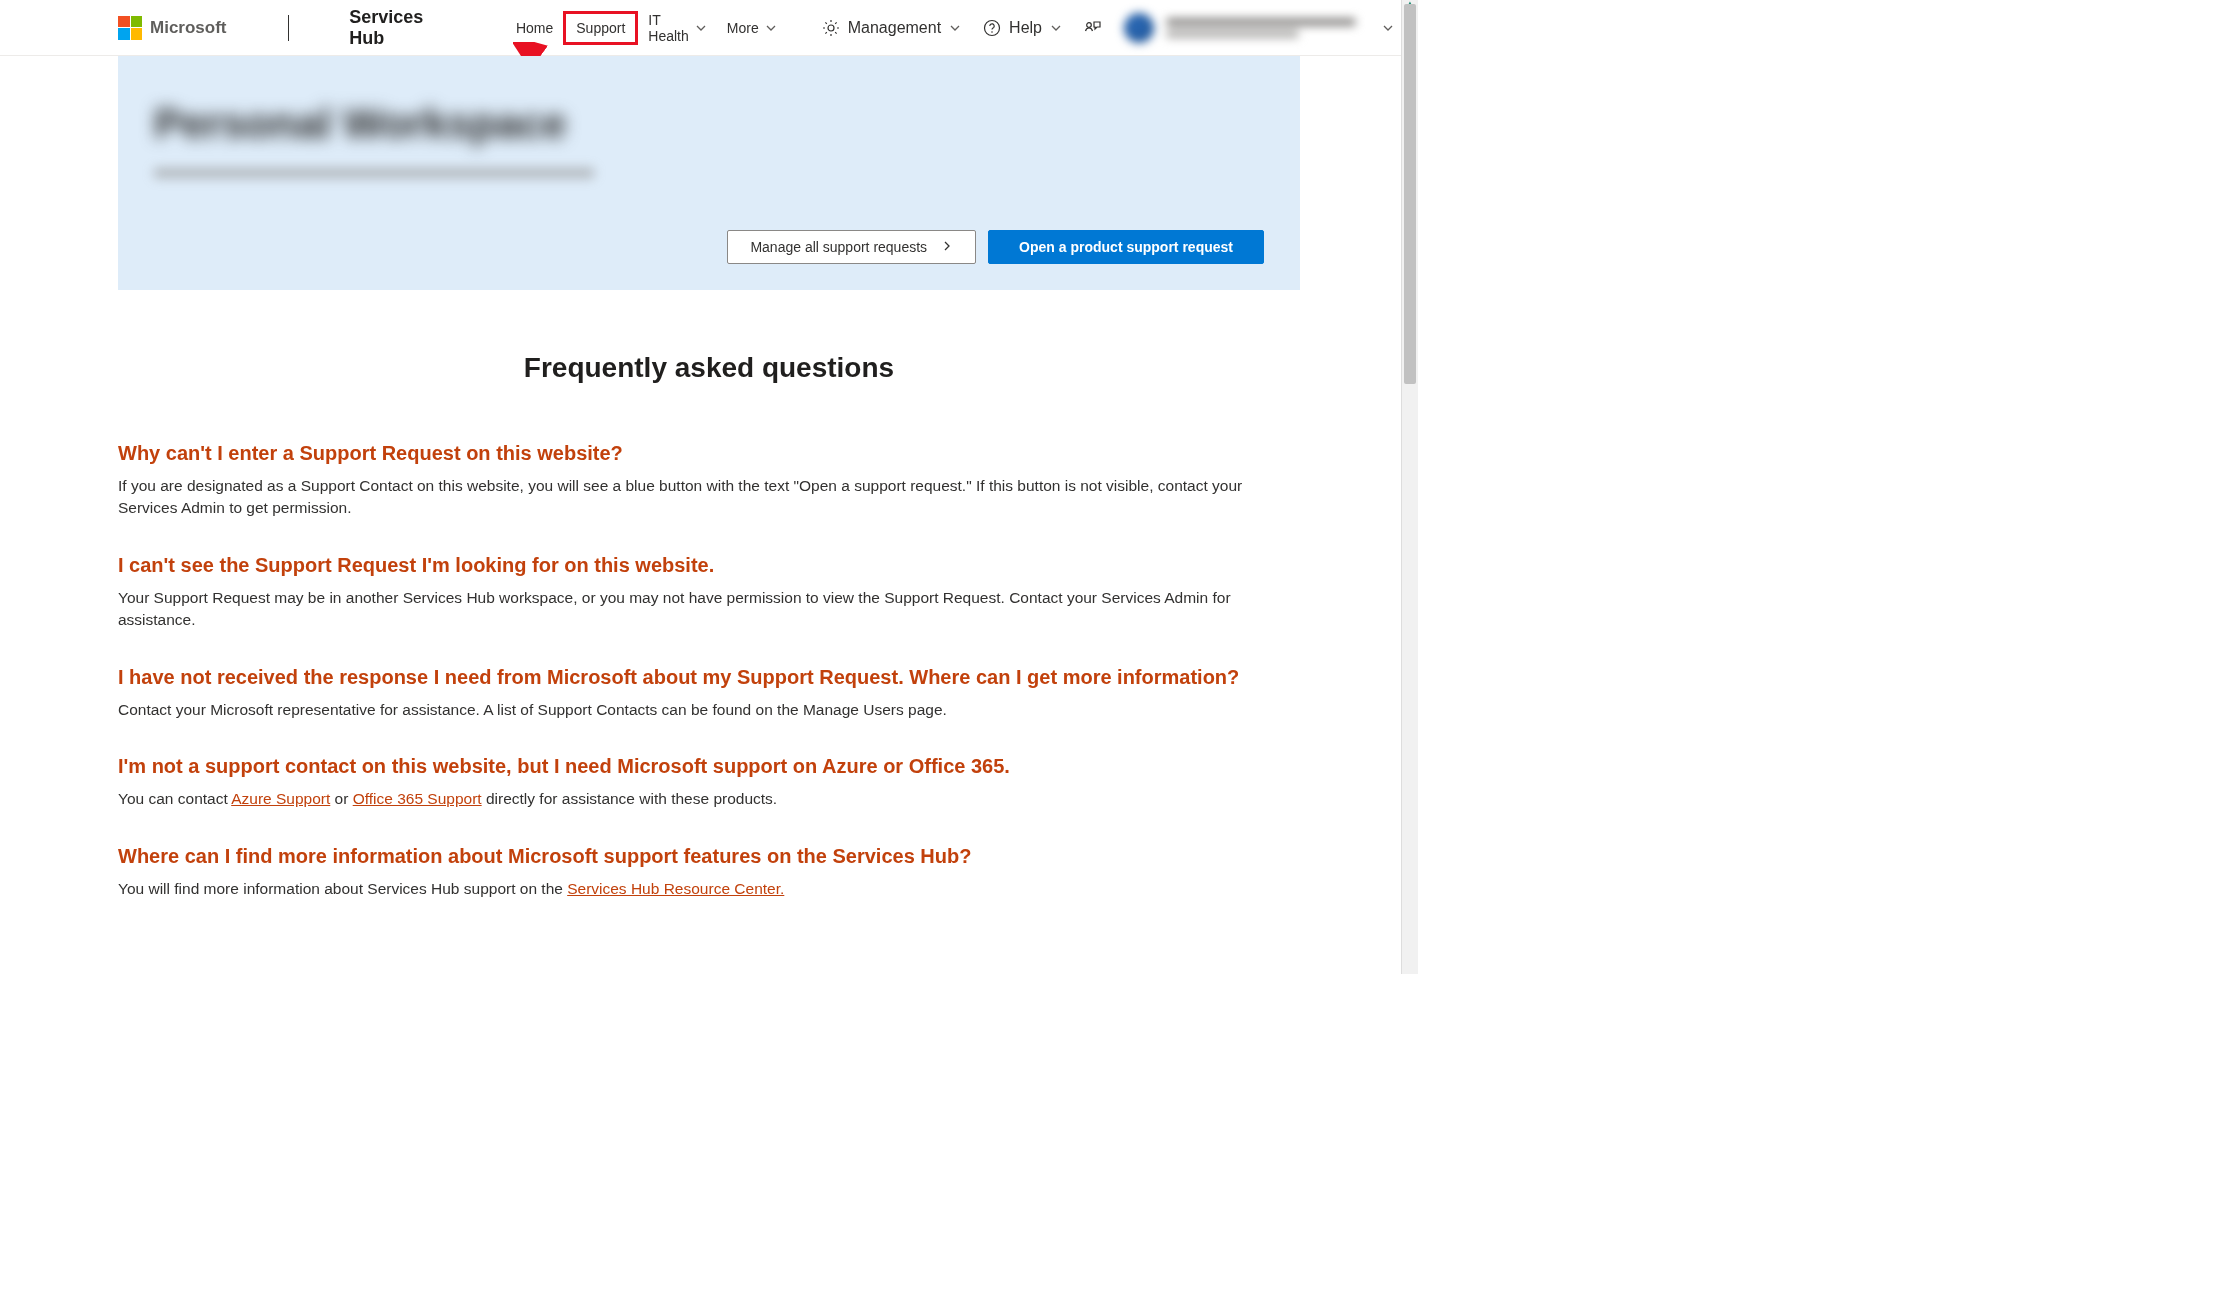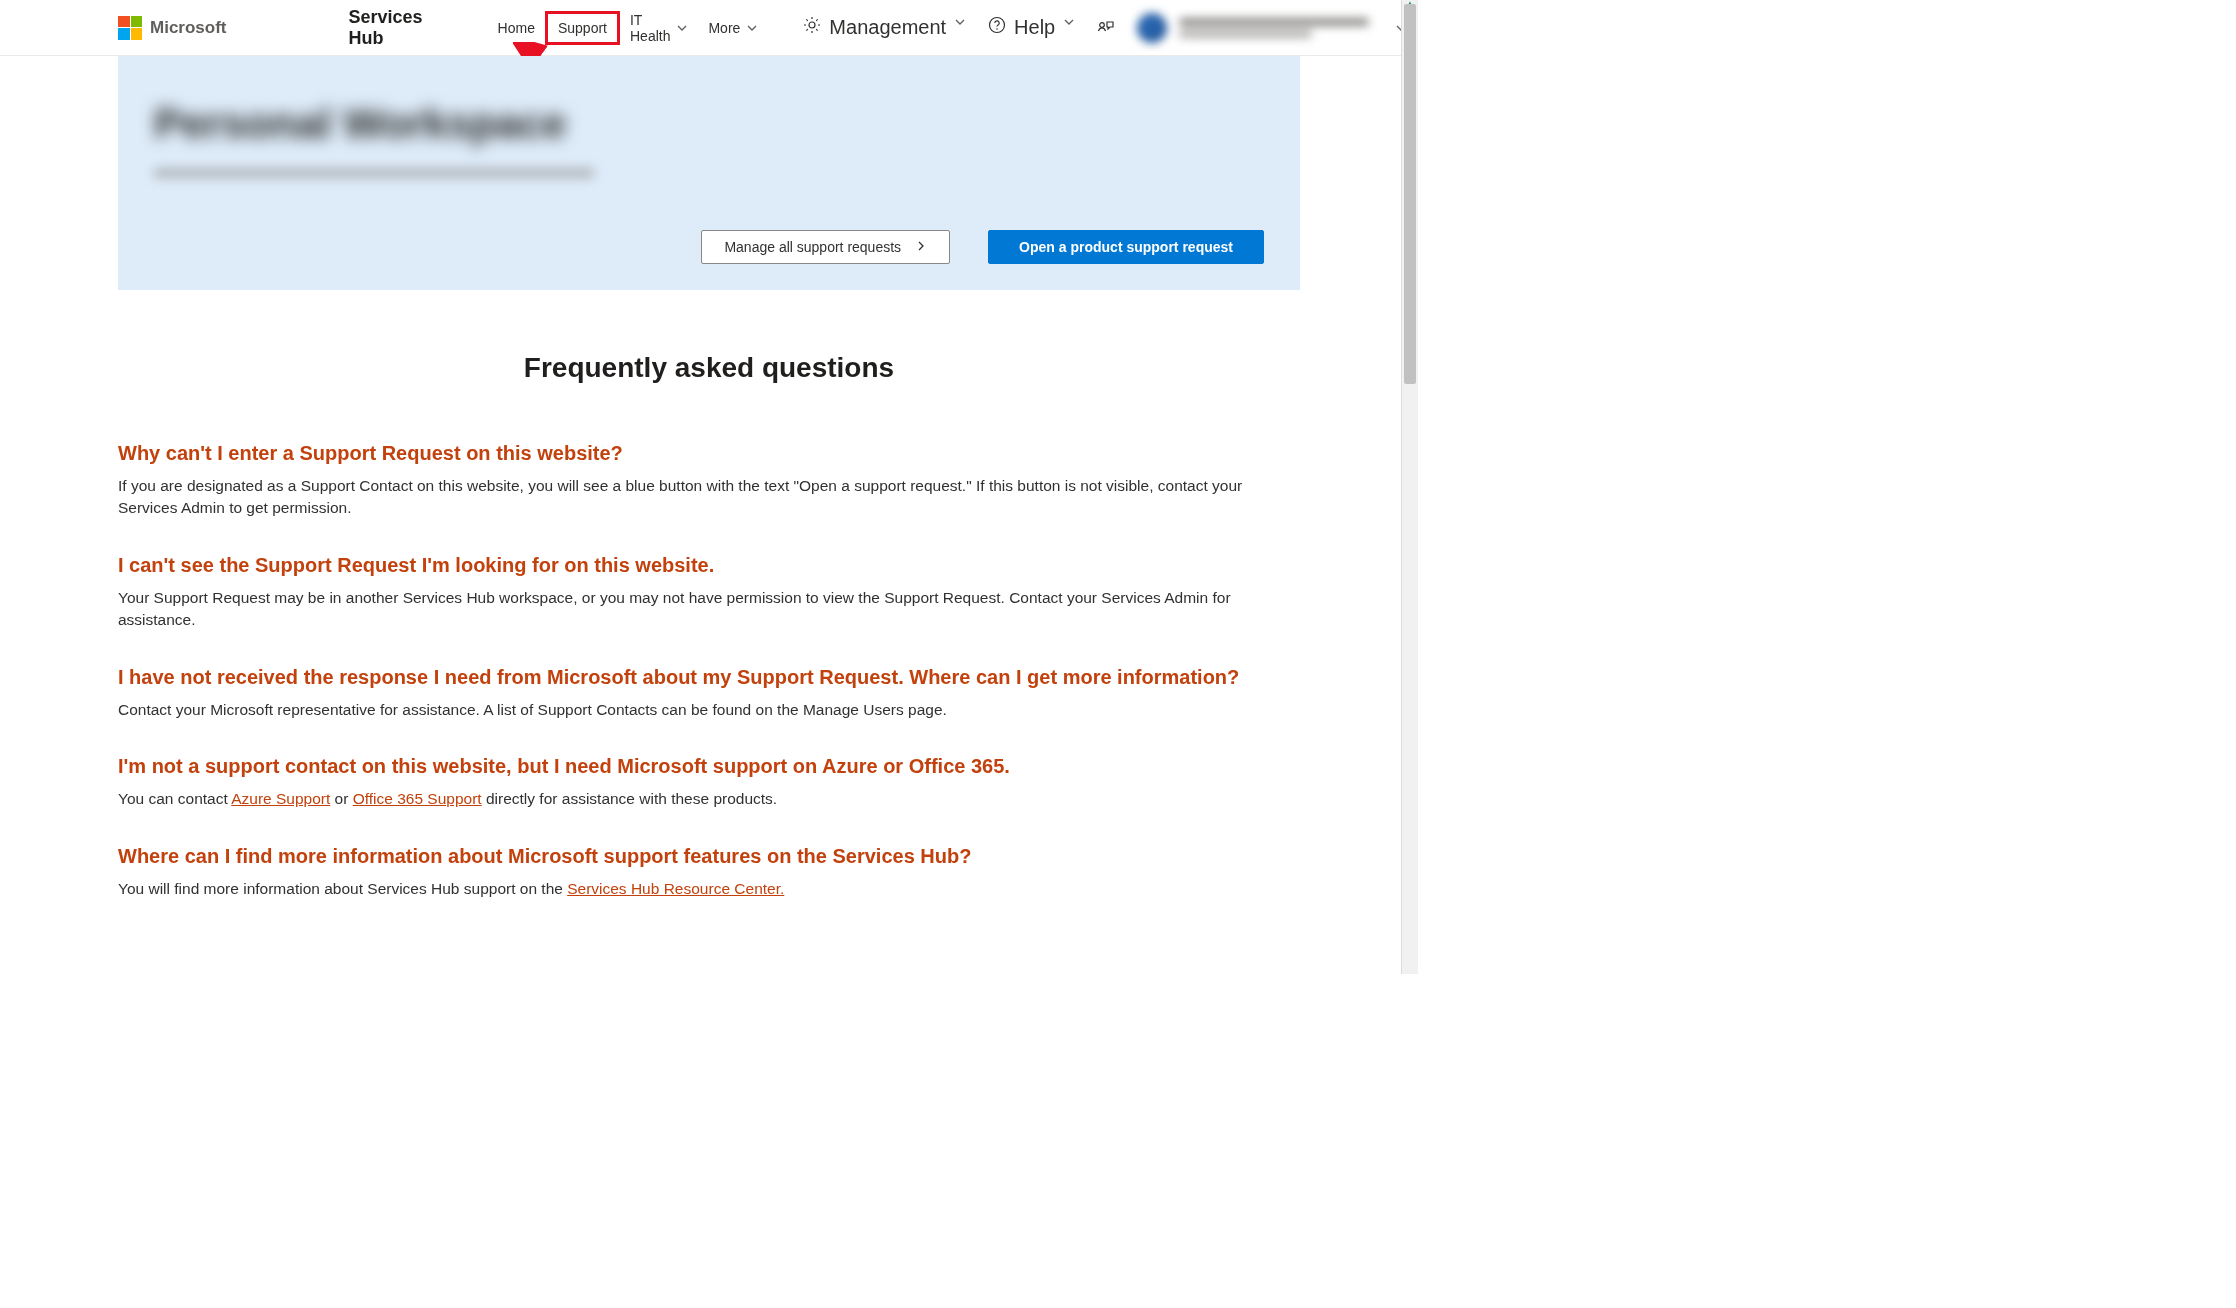--- a/index.html
+++ b/index.html
@@ -94,23 +94,23 @@
     .icon-btn {
       width: 18px;
       height: 18px;
       display: inline-flex;
       align-items: center;
       justify-content: center;
       color: #323130;
     }
     .help-group, .mgmt-group {
       display: flex;
-      align-items: flex-start;
+      align-items: center;
       gap: 8px;
-      font-size: 20px;
+      font-size: 16px;
       cursor: pointer;
     }
     .user-area {
       display: flex;
       align-items: center;
       gap: 12px;
       filter: blur(5px);
     }
     .avatar {
       width: 30px;
@@ -176,21 +176,21 @@
       background-size: 100% 10px;
       background-repeat: no-repeat;
       background-position: 0 center;
       opacity: .55;
       border-radius: 3px;
       margin-bottom: 46px;
     }
     .hero-actions {
       display: flex;
       justify-content: flex-end;
-      gap: 38px;
+      gap: 12px;
     }
     .btn {
       height: 34px;
       padding: 0 22px;
       font-size: 14px;
       display: inline-flex;
       align-items: center;
       gap: 14px;
       cursor: pointer;
       border-radius: 2px;

